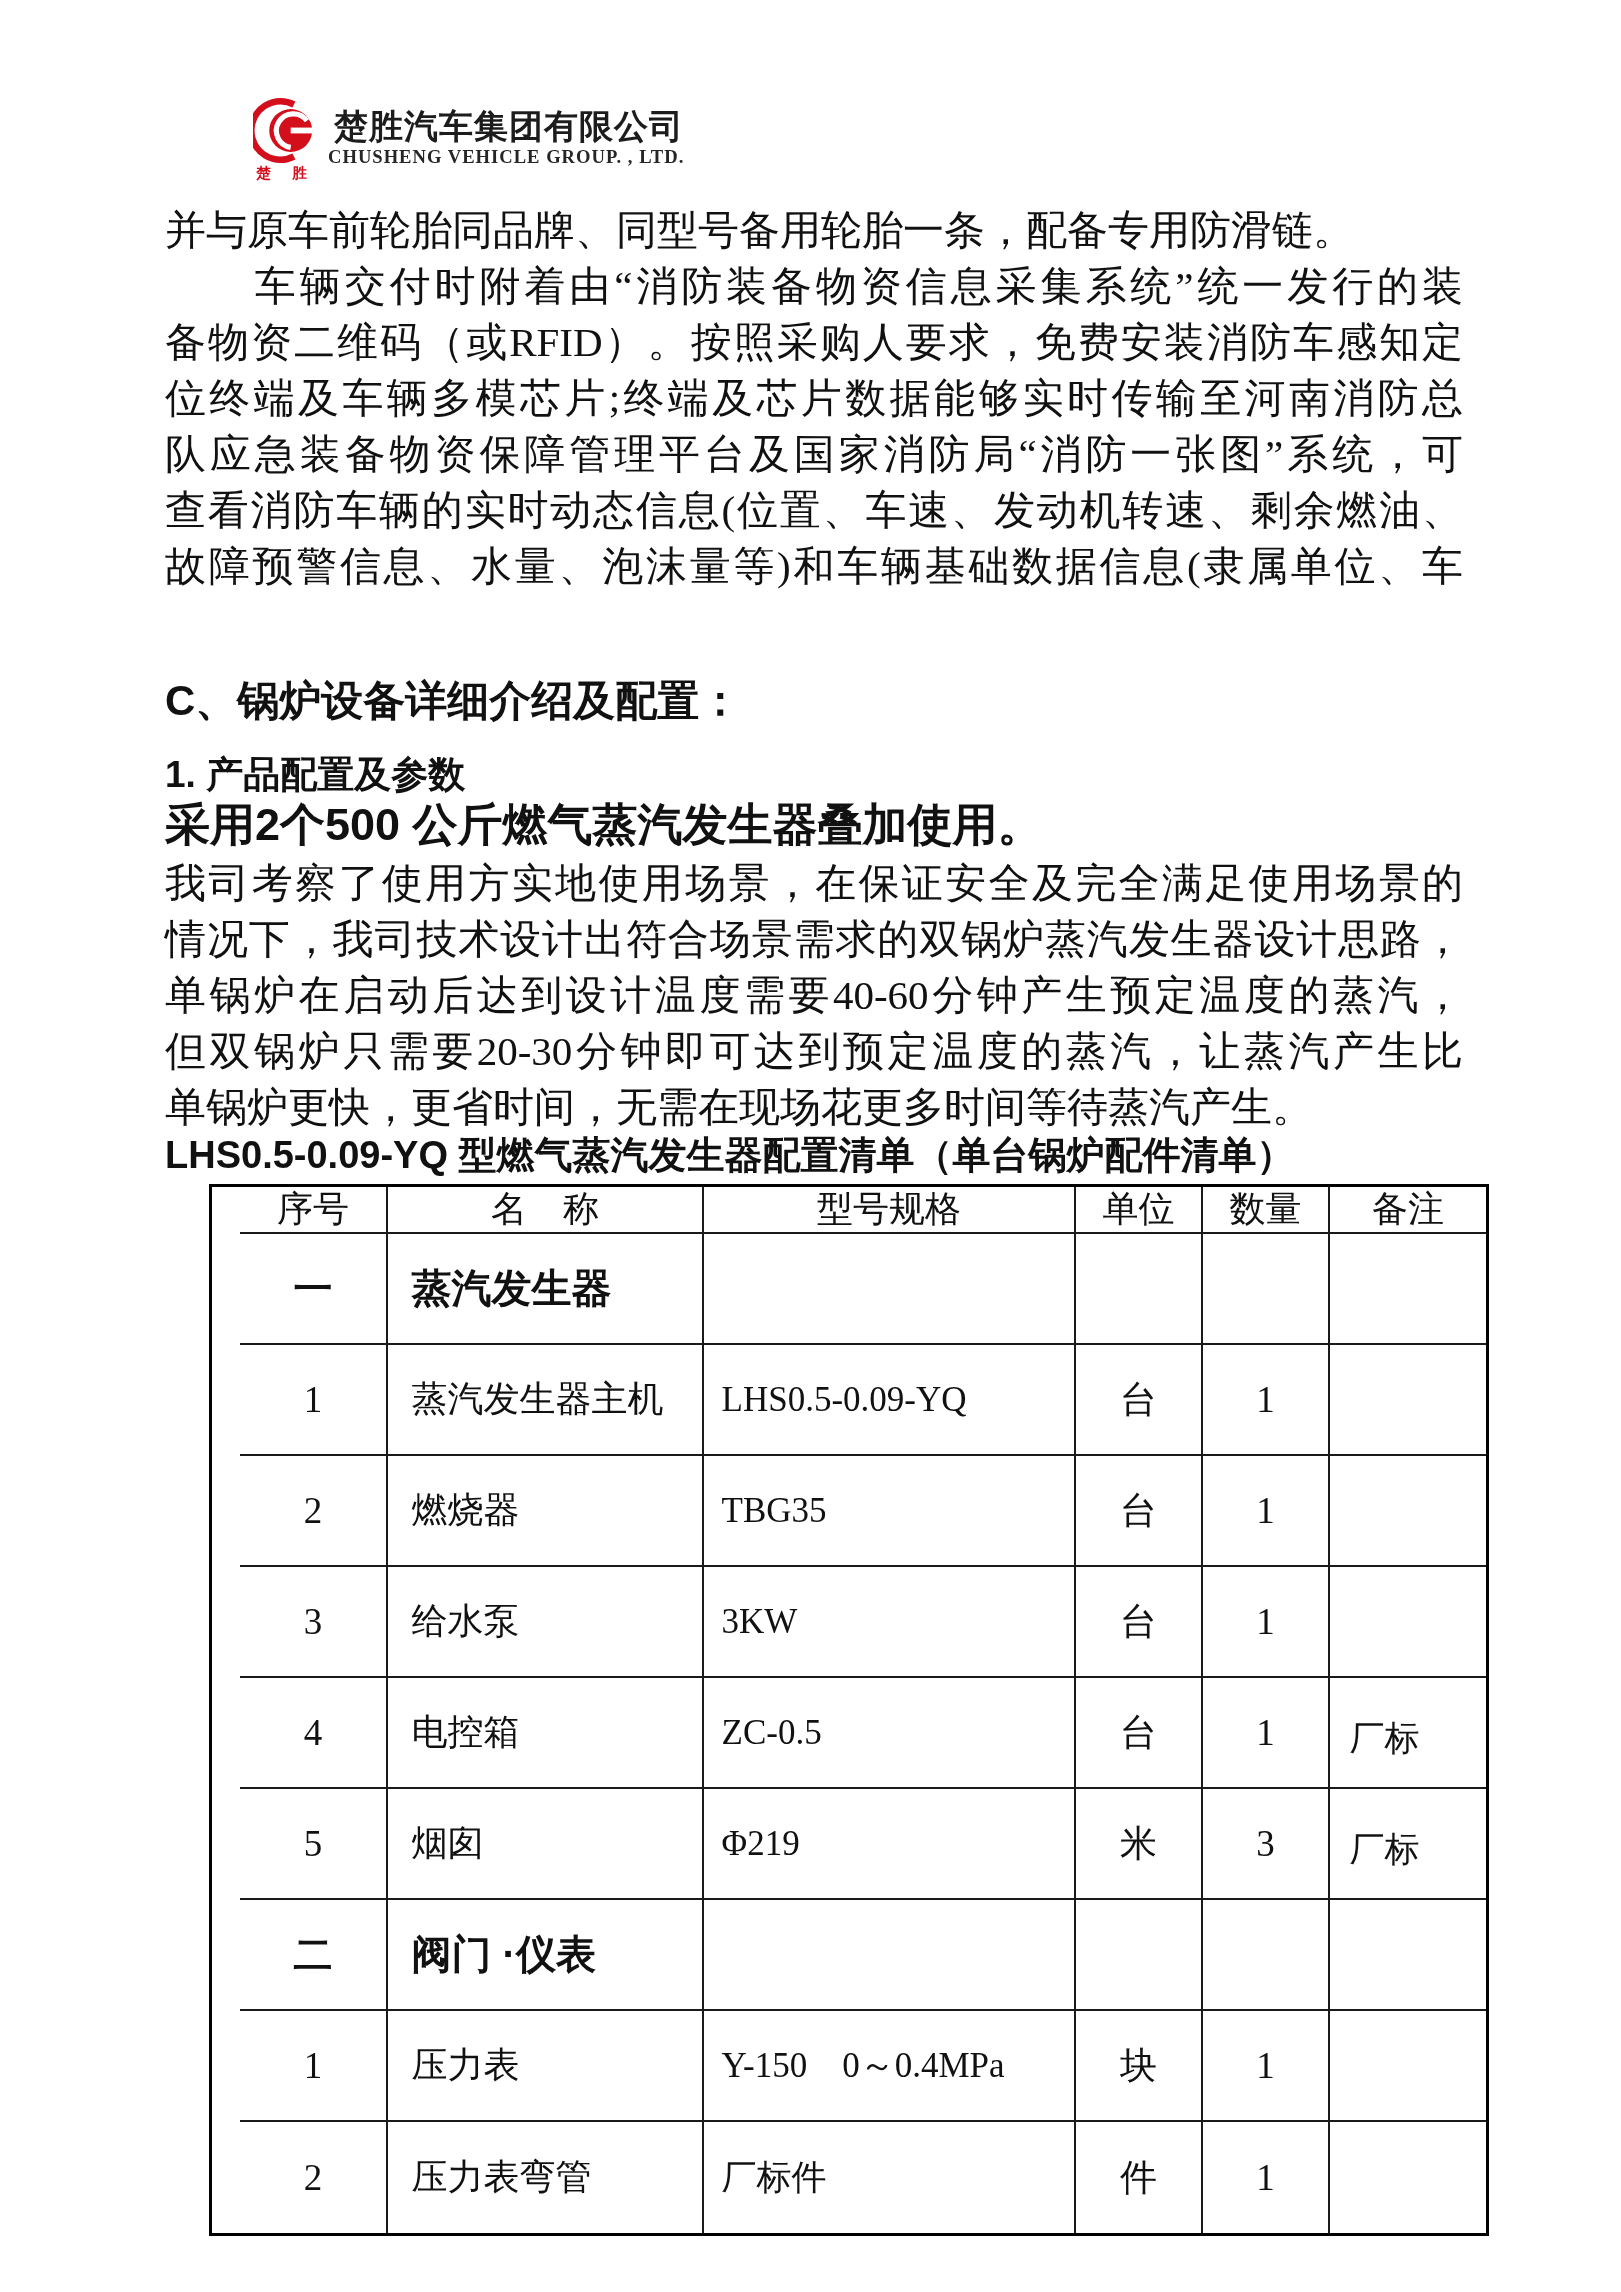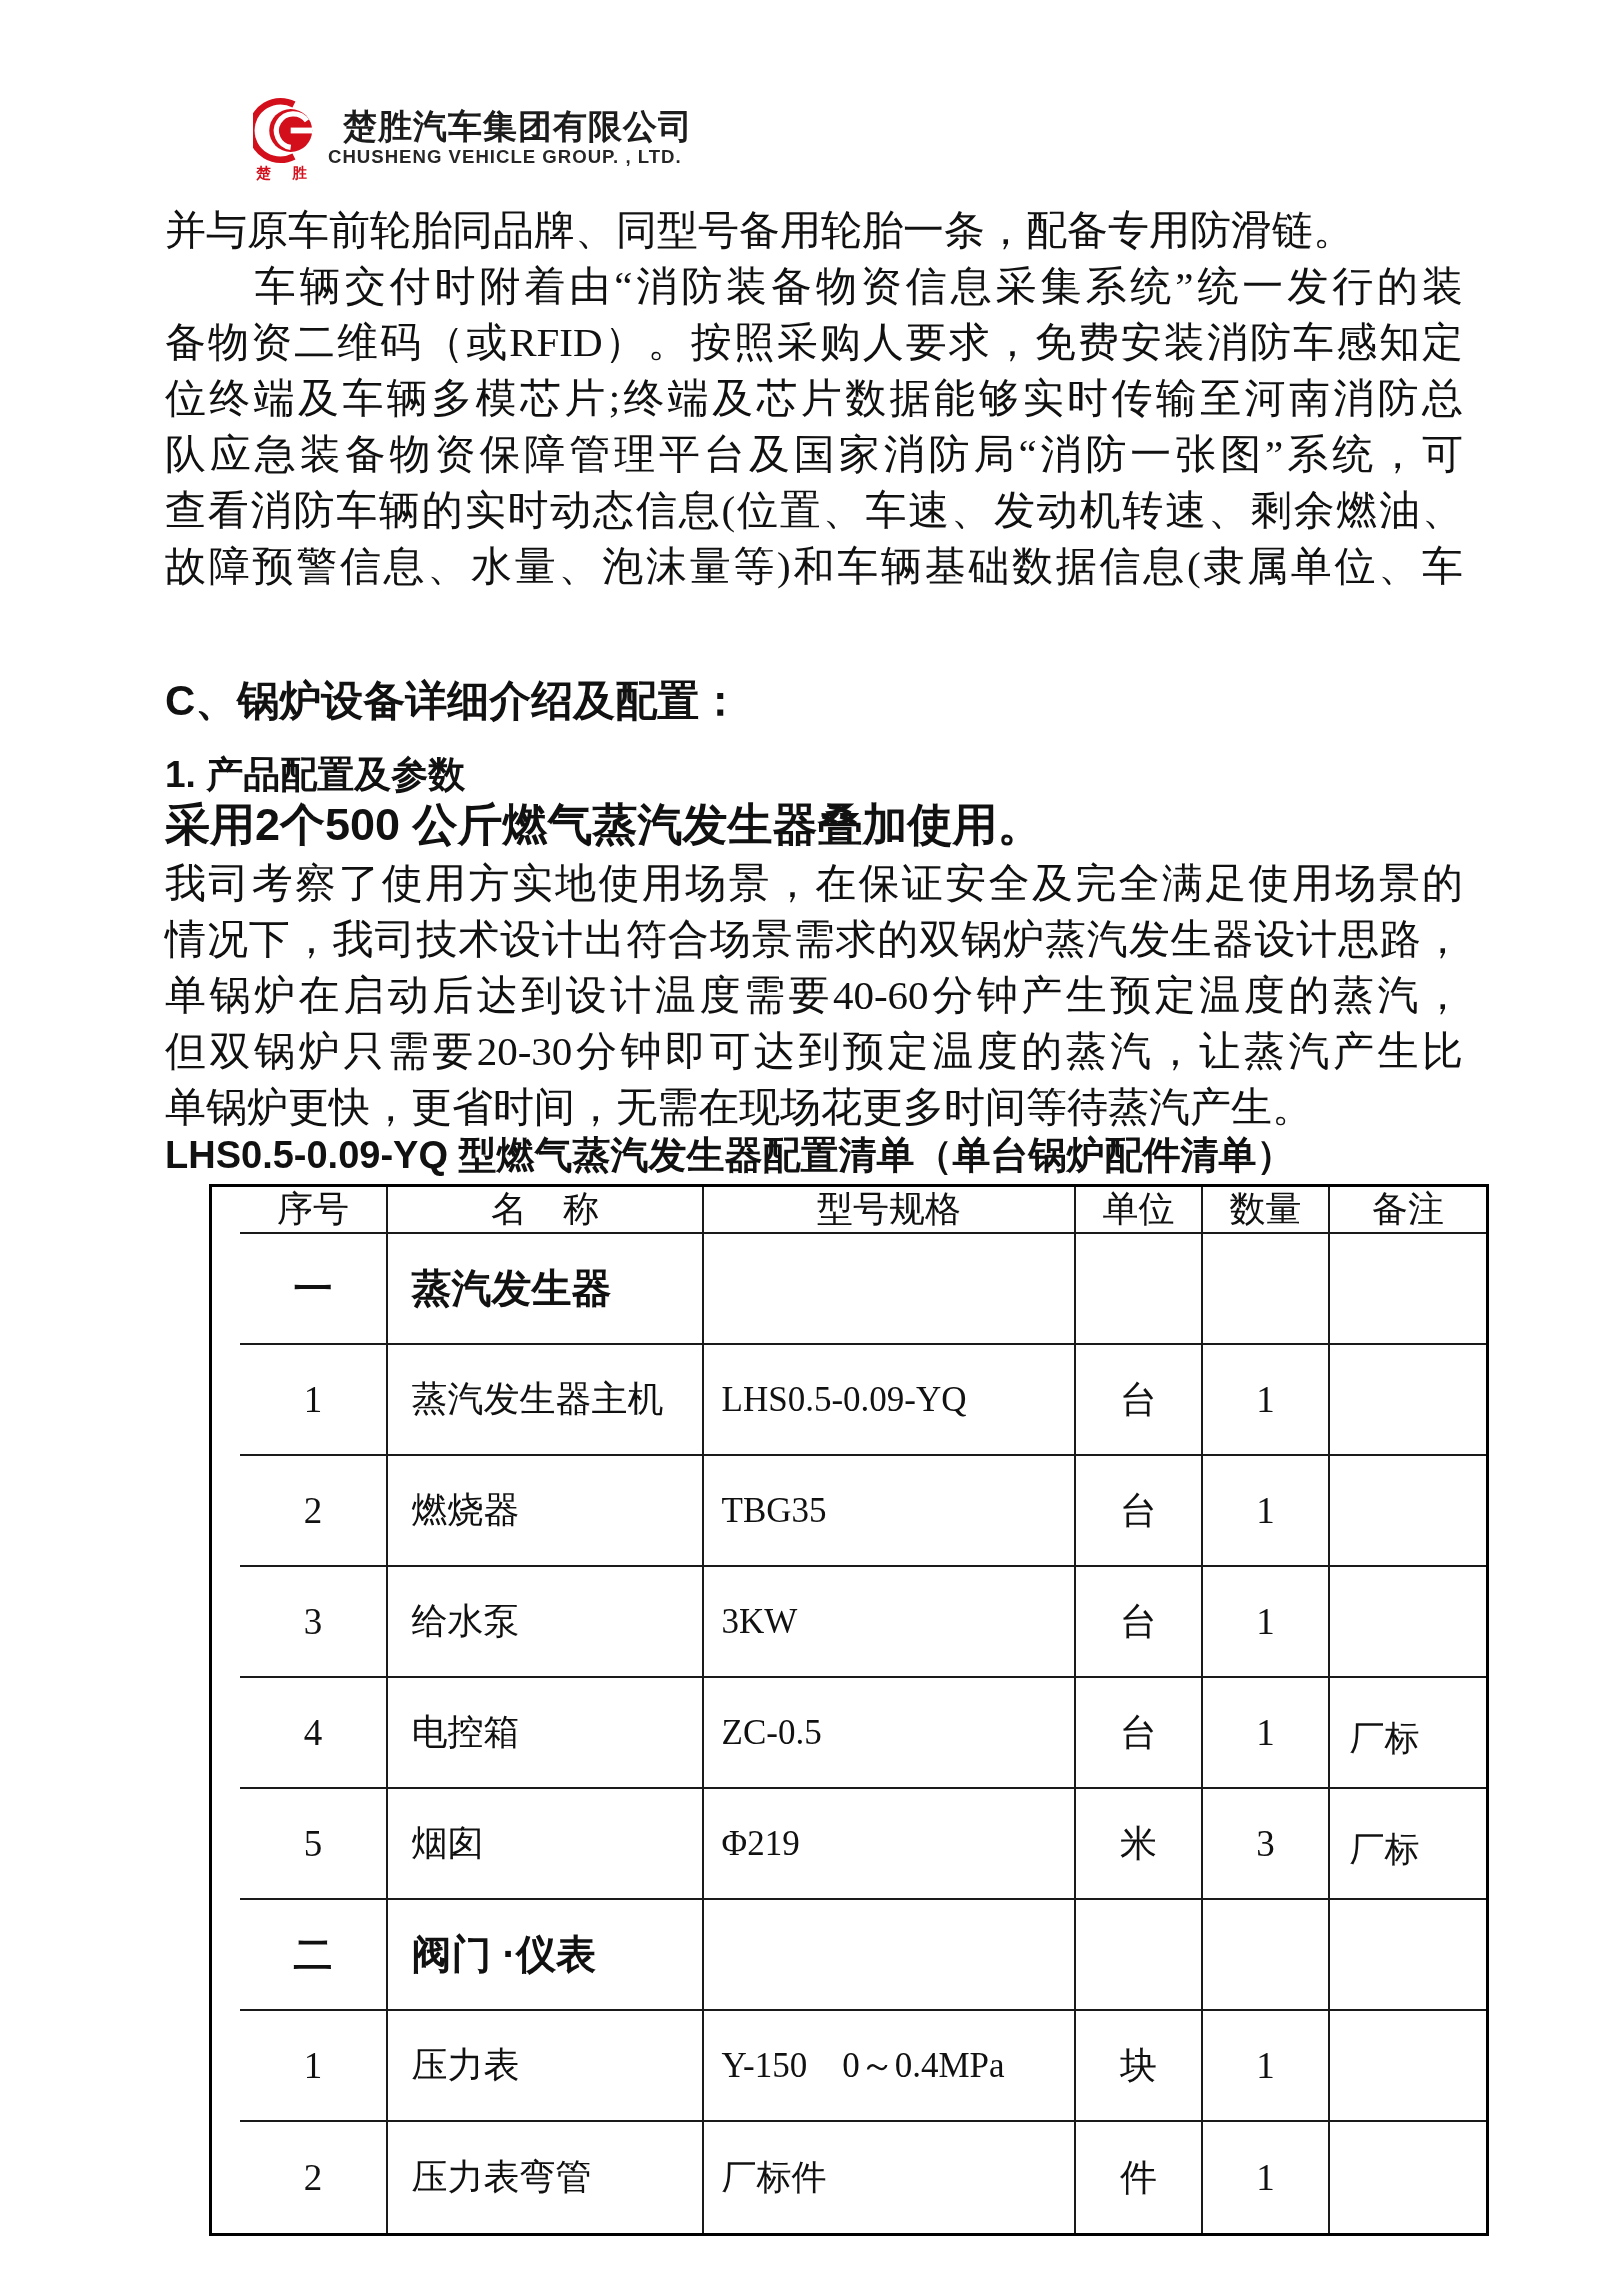--- a/index.html
+++ b/index.html
@@ -8,27 +8,27 @@
     font-family:"Liberation Serif","DejaVu Serif",serif; color:#111; overflow:hidden;
   }
   
   .logo-emblem{position:absolute; left:253px; top:98px; width:65px; height:65px;}
   .logo-caption{
     position:absolute; left:247px; top:164px; width:78px; text-align:center;
     color:#d40f1c; font-size:14.7px; font-weight:700; letter-spacing:8.8px;
     font-family:"Liberation Serif","DejaVu Serif",serif;
   }
   .company-cn{
-    position:absolute; left:343px; top:104px;
+    position:absolute; left:334px; top:104px;
     font-family:"Liberation Sans","DejaVu Sans",sans-serif;
     font-weight:700; font-size:34px; letter-spacing:1px; color:#1c1c1c; white-space:nowrap;
   }
   .company-en{
     position:absolute; left:328px; top:146px;
-    font-family:Liberation Sans, sans-serif;
+    font-family:Liberation Serif, serif;
     font-weight:700; font-size:18.6px; letter-spacing:1px; color:#262626; white-space:nowrap;
   }
   
   .para{position:absolute; left:165px; width:1298px;}
   .para .line{height:56px; line-height:56px; font-size:41px; white-space:nowrap;}
   .para .line.fill{white-space:normal; text-align:justify; text-align-last:justify;}
   #p1{top:202px;}
   #p2{top:855px;}
   .h-c{
     position:absolute; left:165px; top:670px; width:1298px; height:61px; line-height:61px;

